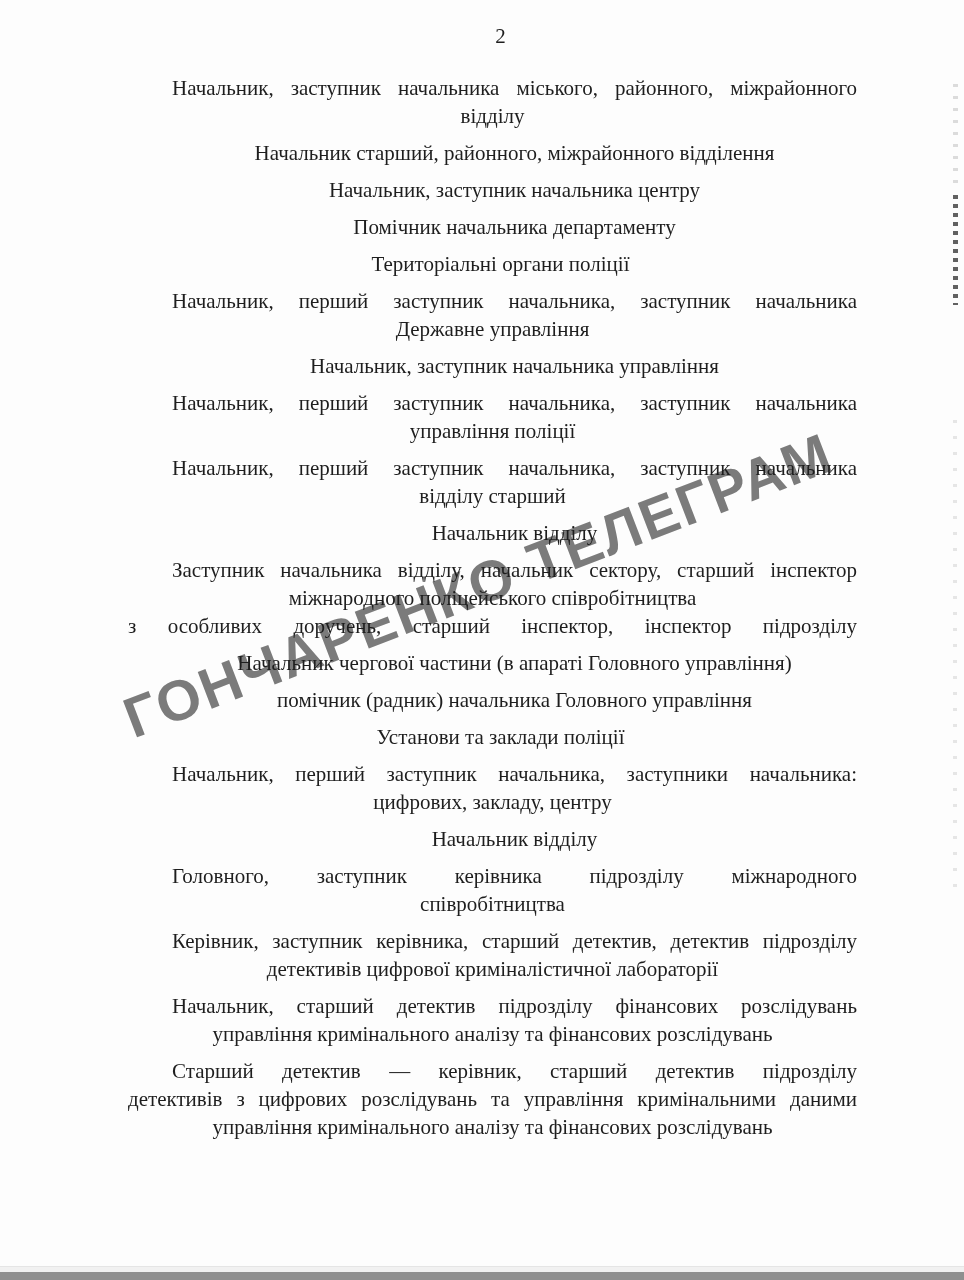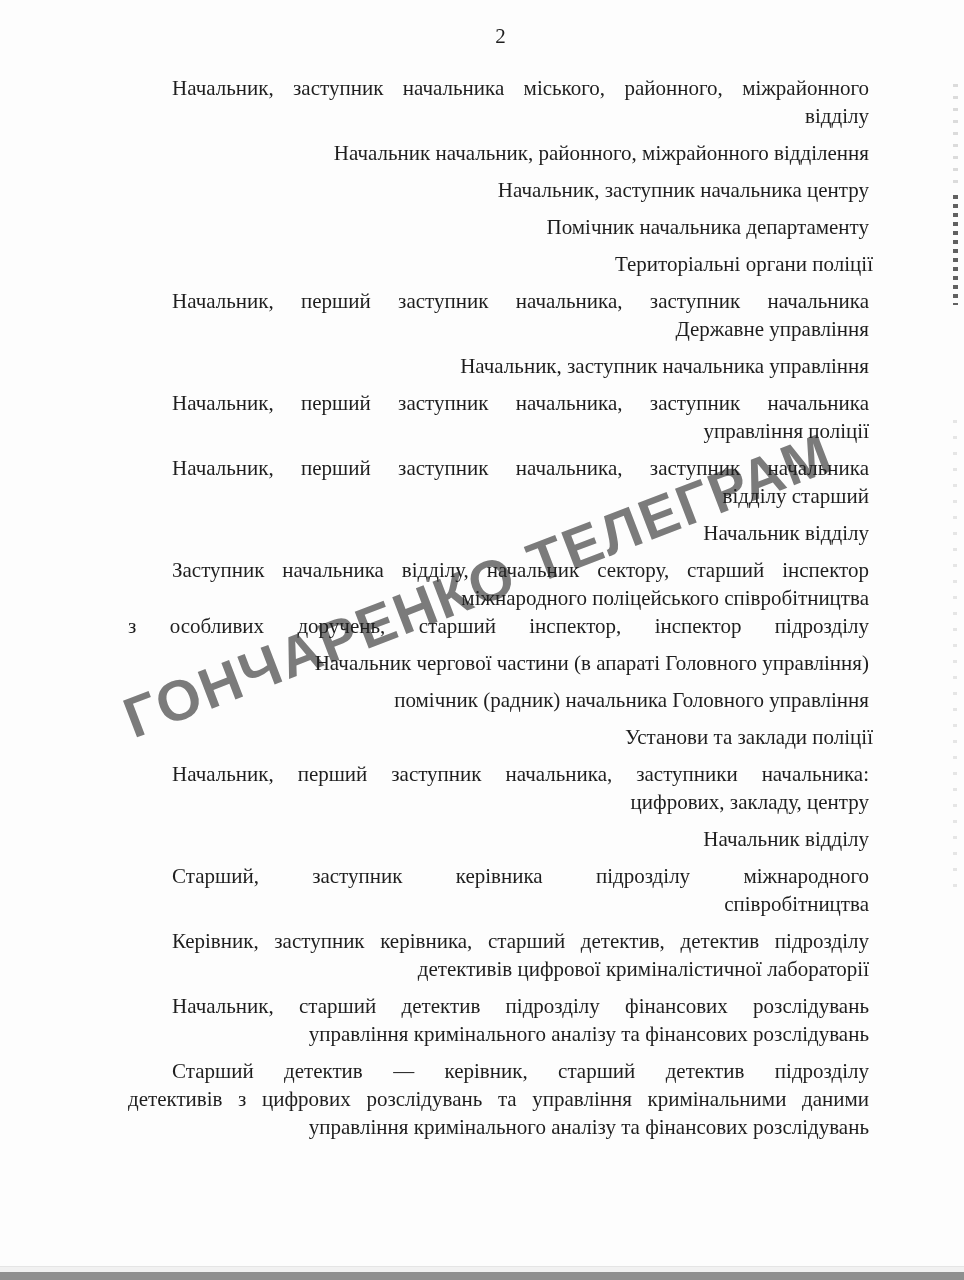--- a/index.html
+++ b/index.html
@@ -11,23 +11,23 @@
     font-family:"Liberation Serif","DejaVu Serif",serif;
     color:#1e1e1e;
   }
   .textcol {
     position:absolute;
     left:128px; top:22px; width:745px;
     font-size:21px; line-height:28px;
     z-index:2;
   }
   .pagenum { text-align:center; margin-bottom:24px; }
-  .blk { margin:0 4px 9px 0; }
-  .hd  { text-align:right; margin:4px 0 9px 0; }
-  .ln  { text-align:right; }
+  .blk { margin:0 16px 9px 0; }
+  .hd  { text-align:center; margin:4px 0 9px 0; }
+  .ln  { text-align:center; }
   .ind { padding-left:44px; }
   .just { text-align:justify; text-align-last:justify; }
   .watermark {
     position:absolute; left:478px; top:585px;
     transform:translate(-50%,-50%) rotate(-21deg);
     font-family:"Liberation Sans","DejaVu Sans",sans-serif;
     font-weight:700; font-size:57px; letter-spacing:2px;
     color:#5f5f5f; opacity:0.82; white-space:nowrap;
     z-index:1; user-select:none;
   }
@@ -53,21 +53,21 @@
   <div class="textcol">
 
     <div class="pagenum">2</div>
 
     <div class="blk">
       <div class="ln ind just">Начальник, заступник начальника міського, районного, міжрайонного</div>
       <div class="ln">відділу</div>
     </div>
 
     <div class="blk">
-      <div class="ln ind">Начальник начальник, районного, міжрайонного відділення</div>
+      <div class="ln ind">Начальник старший, районного, міжрайонного відділення</div>
     </div>
 
     <div class="blk">
       <div class="ln ind">Начальник, заступник начальника центру</div>
     </div>
 
     <div class="blk">
       <div class="ln ind">Помічник начальника департаменту</div>
     </div>
 
@@ -117,21 +117,21 @@
       <div class="ln ind just">Начальник, перший заступник начальника, заступники начальника:</div>
       <div class="ln">цифрових, закладу, центру</div>
     </div>
 
     <div class="blk">
       <div class="ln ind">Начальник відділу</div>
     </div>
 
 
     <div class="blk">
-      <div class="ln ind just">Старший, заступник керівника підрозділу міжнародного</div>
+      <div class="ln ind just">Головного, заступник керівника підрозділу міжнародного</div>
       <div class="ln">співробітництва</div>
     </div>
 
 
     <div class="blk">
       <div class="ln ind just">Керівник, заступник керівника, старший детектив, детектив підрозділу</div>
       <div class="ln">детективів цифрової криміналістичної лабораторії</div>
     </div>
 
     <div class="blk">

